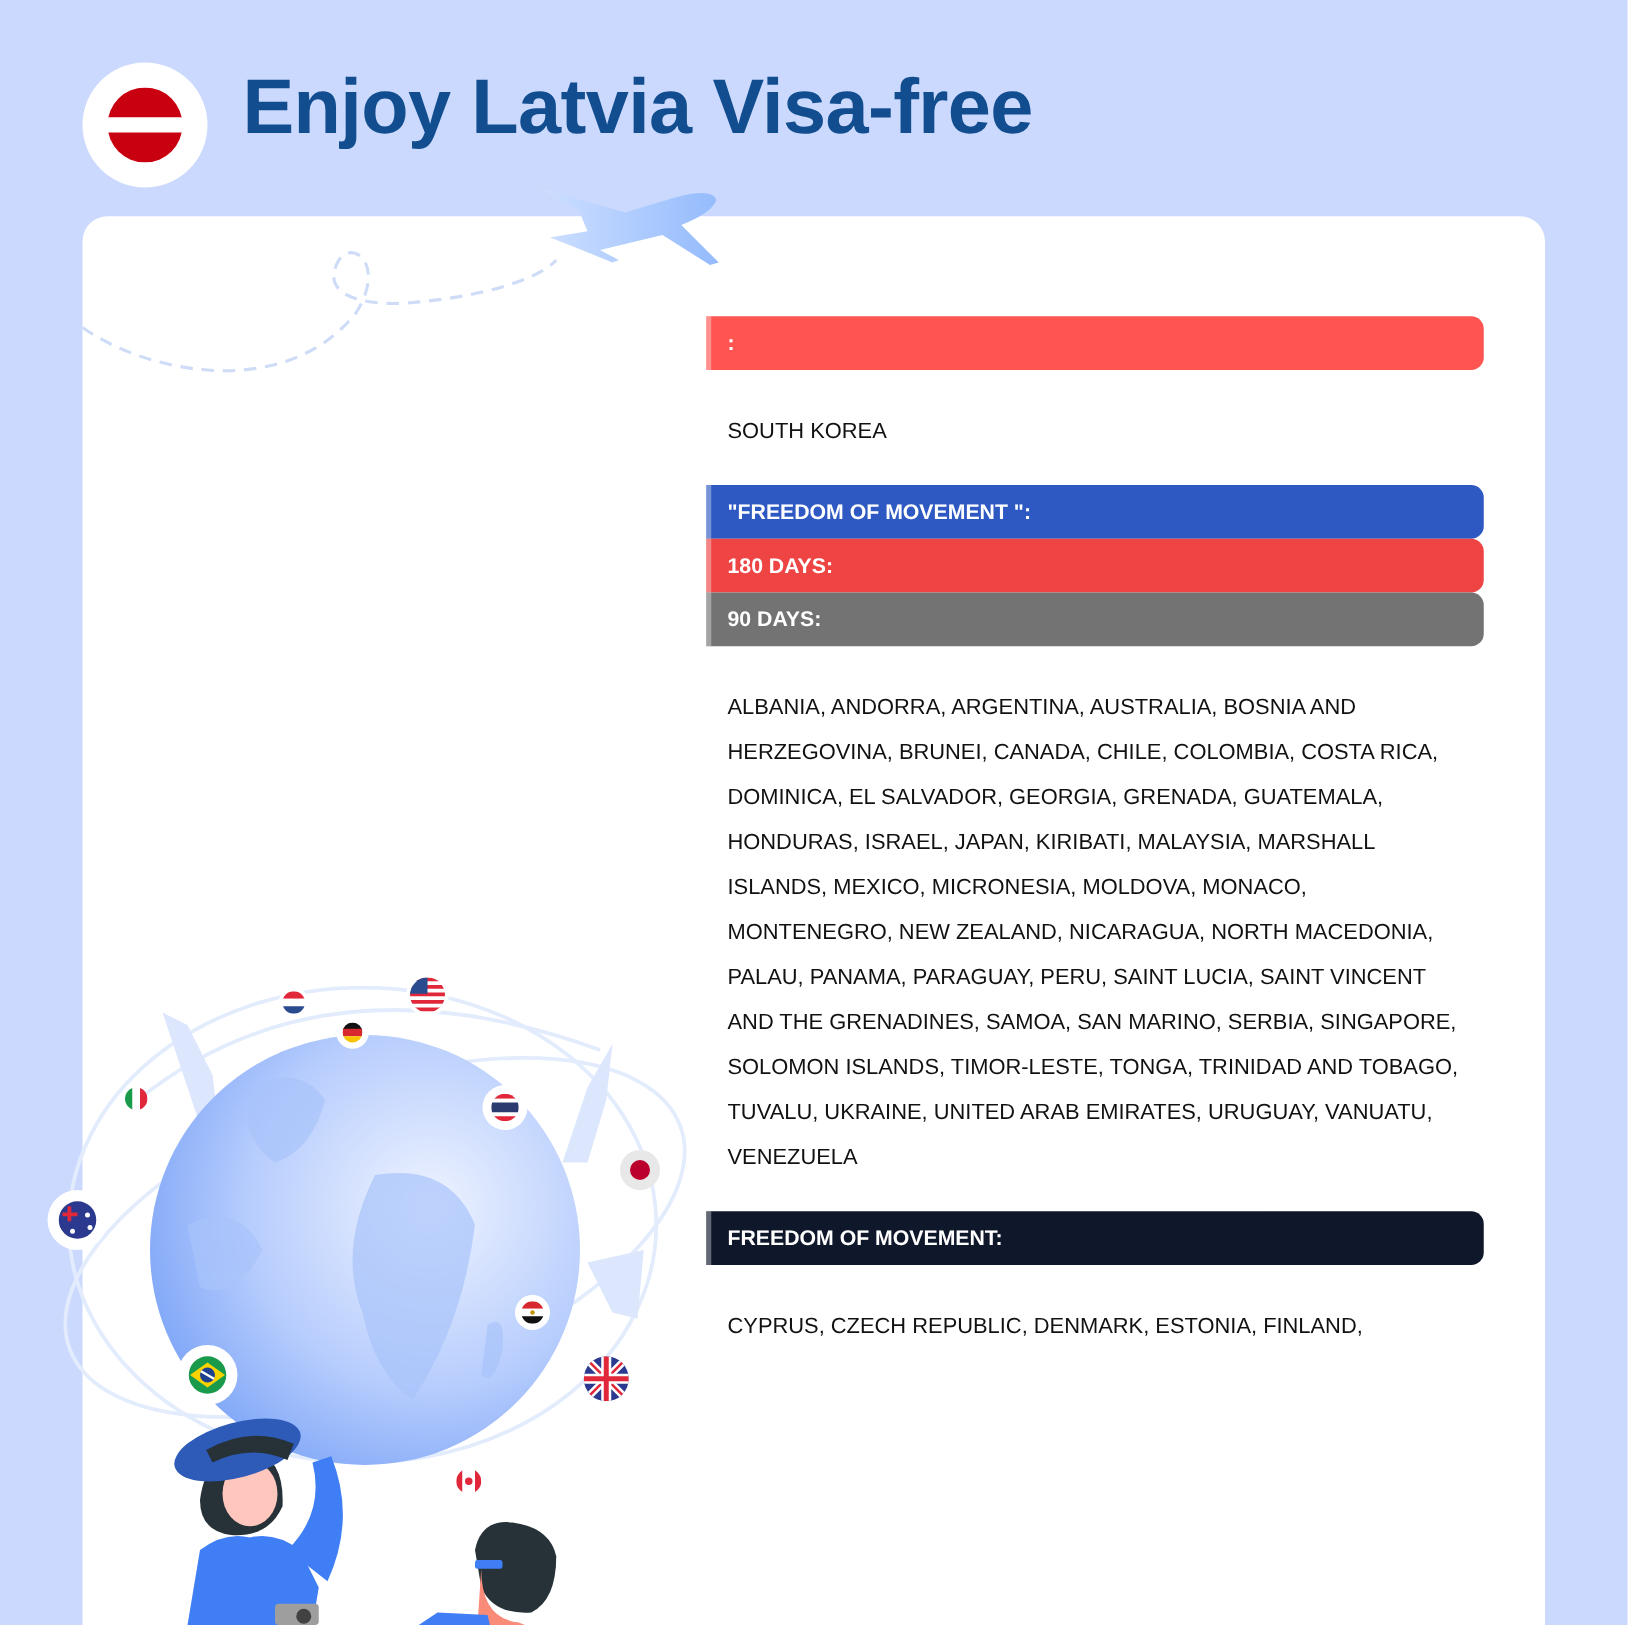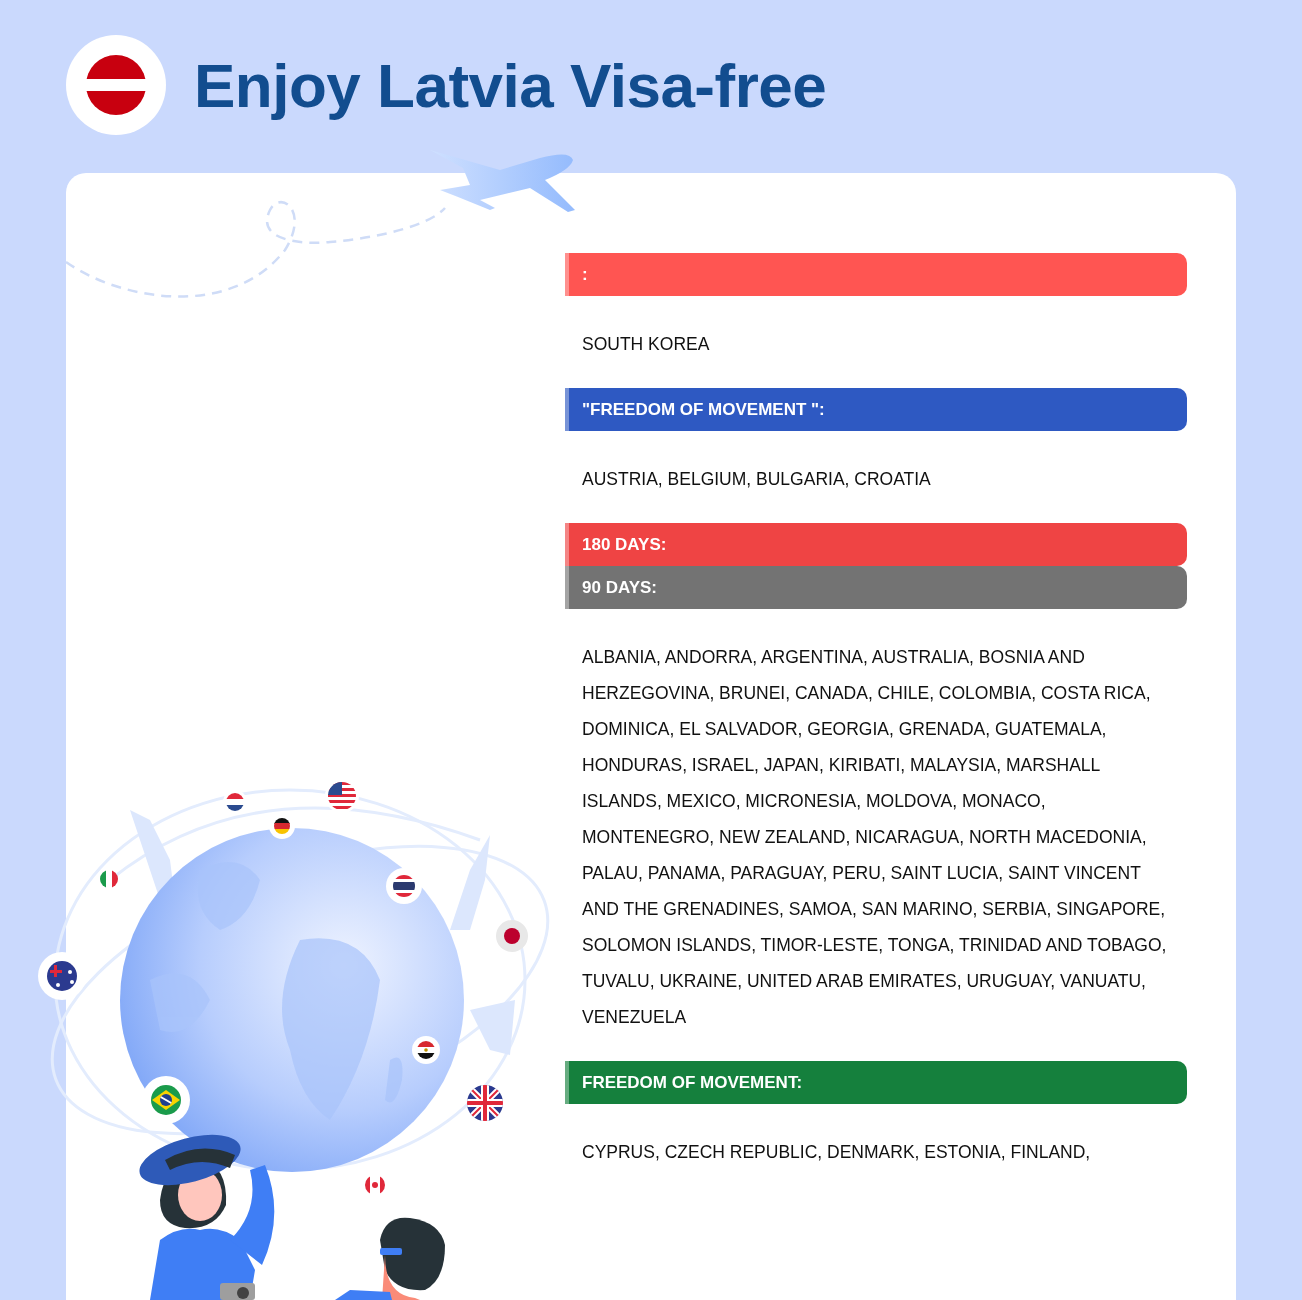--- a/index.html
+++ b/index.html
@@ -2,21 +2,21 @@
 <html><head>
 <meta charset="utf-8">
 <style>
   html, body { margin: 0; padding: 0; }
   body {
     width: 1302px; height: 1300px; overflow: hidden;
     background: #cad9fd;
     font-family: "Liberation Sans", sans-serif;
     position: relative;
   }
-  .header { position: absolute; left: 66px; top: 35px; height: 100px; display: flex; align-items: center; }
+  .header { position: absolute; left: 66px; top: 50px; height: 100px; display: flex; }
   .flag-badge {
     width: 100px; height: 100px; border-radius: 50%; background: #fff;
     display: flex; align-items: center; justify-content: center;
   }
   .flag-badge .flag {
     width: 60px; height: 60px; border-radius: 50%; overflow: hidden;
     display: flex; flex-direction: column;
   }
   .flag .stripe-red { flex: 2; }
   .flag .stripe-white { flex: 1; background: #fff; }
@@ -238,26 +238,25 @@
   </g>
 </svg>
 
 <div class="sections">
   <div class="section">
     <div class="section-head" style="background:#ff5552">:</div>
     <div class="section-body">SOUTH KOREA</div>
   </div>
   <div class="section">
     <div class="section-head" style="background:#2e59c2">"FREEDOM OF MOVEMENT ":</div>
-    <div class="section-body">AUSTRIA, BELGIUM, BULGARIA, CROATIA</div>
   </div>
   <div class="section">
     <div class="section-head" style="background:#ef4444">180 DAYS:</div>
   </div>
   <div class="section">
     <div class="section-head" style="background:#737373">90 DAYS:</div>
     <div class="section-body" style="padding-right:8px">ALBANIA, ANDORRA, ARGENTINA, AUSTRALIA, BOSNIA AND HERZEGOVINA, BRUNEI, CANADA, CHILE, COLOMBIA, COSTA RICA, DOMINICA, EL SALVADOR, GEORGIA, GRENADA, GUATEMALA, HONDURAS, ISRAEL, JAPAN, KIRIBATI, MALAYSIA, MARSHALL ISLANDS, MEXICO, MICRONESIA, MOLDOVA, MONACO, MONTENEGRO, NEW ZEALAND, NICARAGUA, NORTH MACEDONIA, PALAU, PANAMA, PARAGUAY, PERU, SAINT LUCIA, SAINT VINCENT AND THE GRENADINES, SAMOA, SAN MARINO, SERBIA, SINGAPORE, SOLOMON ISLANDS, TIMOR-LESTE, TONGA, TRINIDAD AND TOBAGO, TUVALU, UKRAINE, UNITED ARAB EMIRATES, URUGUAY, VANUATU, VENEZUELA</div>
   </div>
   <div class="section">
-    <div class="section-head" style="background:#15803d">FREEDOM OF MOVEMENT:</div>
+    <div class="section-head" style="background:#0f172a">FREEDOM OF MOVEMENT:</div>
     <div class="section-body">CYPRUS, CZECH REPUBLIC, DENMARK, ESTONIA, FINLAND,</div>
   </div>
 </div>
 
 </body></html>

